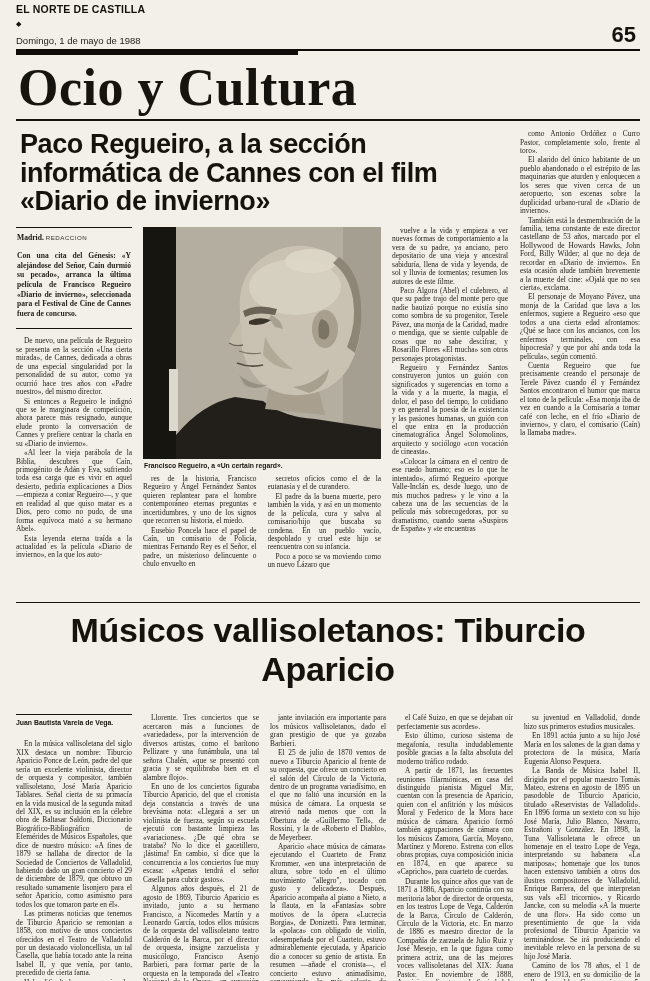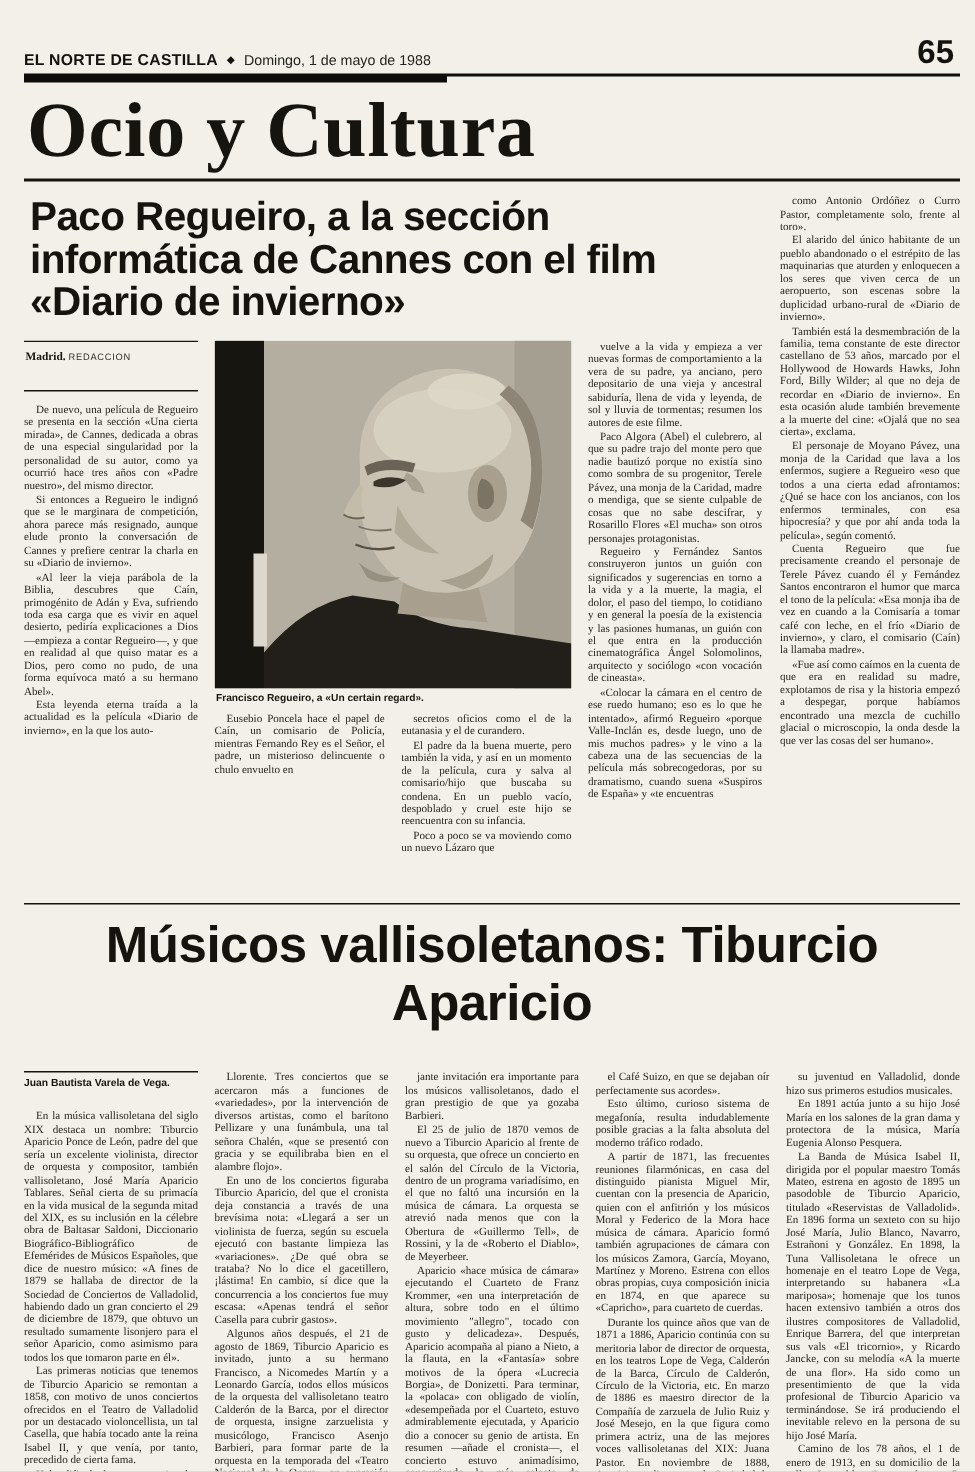--- a/index.html
+++ b/index.html
@@ -9,21 +9,21 @@
     margin:0 auto;
     background:#f2f0e9;
     box-sizing:border-box;
     padding:20px 10px 0 16px;
     font-family:"Liberation Serif",serif;
     color:#211f1b;
     overflow:hidden;
   }
   
   .masthead{display:flex;justify-content:space-between;align-items:flex-end;height:26px;}
-  .masthead-left{display:flex;align-items:baseline;gap:6px;}
+  .masthead-left{display:flex;align-items:baseline;gap:6px;flex-direction:column;}
   .paper-name{font-family:"Liberation Sans",sans-serif;font-weight:700;font-size:10.5px;letter-spacing:.2px;color:#14120e;}
   .diamond{font-size:7px;color:#14120e;position:relative;top:-1px;}
   .edition-date{font-family:"Liberation Sans",sans-serif;font-size:9.5px;color:#24221d;}
   .page-number{font-family:"Liberation Sans",sans-serif;font-weight:700;font-size:22px;line-height:1;color:#14120e;margin-right:4px;}
   .masthead-rule{position:relative;height:7px;margin-top:3px;}
   .masthead-rule .thick{position:absolute;left:0;top:0;width:282px;height:6px;background:#0f0d0a;}
   .masthead-rule .thin{position:absolute;left:282px;right:0;top:0;height:1.5px;background:#0f0d0a;}
   
   .section-title{font-family:"Liberation Serif",serif;font-weight:700;font-size:52px;line-height:1.08;margin:4px 0 0 2px;color:#16140f;letter-spacing:.5px;}
   .section-rule{height:2px;background:#16140f;margin-top:3px;}
@@ -79,20 +79,21 @@
     <div class="a1-left">
       <h2 class="a1-headline">Paco Regueiro, a la sección informática de Cannes con el film «Diario de invierno»</h2>
       <div class="a1-grid">
 
         <div class="col">
           <div class="intro-box">
             <div class="kicker">
               <span class="city">Madrid.</span>
               <span class="agency">REDACCION</span>
             </div>
+            <p class="intro">Con una cita del Génesis: «Y alejándose del Señor, Caín durmió su pecado», arranca la última película de Francisco Regueiro «Diario de invierno», seleccionada para el Festival de Cine de Cannes fuera de concurso.</p>
           </div>
           <p>De nuevo, una película de Regueiro se presenta en la sección «Una cierta mirada», de Cannes, dedicada a obras de una especial singularidad por la personalidad de su autor, como ya ocurrió hace tres años con «Padre nuestro», del mismo director.</p>
           <p>Si entonces a Regueiro le indignó que se le marginara de competición, ahora parece más resignado, aunque elude pronto la conversación de Cannes y prefiere centrar la charla en su «Diario de invierno».</p>
           <p>«Al leer la vieja parábola de la Biblia, descubres que Caín, primogénito de Adán y Eva, sufriendo toda esa carga que es vivir en aquel desierto, pediría explicaciones a Dios —empieza a contar Regueiro—, y que en realidad al que quiso matar es a Dios, pero como no pudo, de una forma equívoca mató a su hermano Abel».</p>
           <p>Esta leyenda eterna traída a la actualidad es la película «Diario de invierno», en la que los auto-</p>
         </div>
 
         <figure class="photo-block">
           <div class="photo-frame">
             <svg viewBox="0 0 238 232" preserveAspectRatio="none">
@@ -125,20 +126,21 @@
               <path d="M122 110 Q132 130 150 142 Q132 142 120 128 Z" fill="#a29a89" opacity="0.6"></path>
 
               <ellipse cx="182" cy="102" rx="13" ry="19" fill="#a89f8e"></ellipse>
               <path d="M178 92 Q188 94 186 108 Q182 116 176 110 Q174 98 178 92 Z" fill="#7b7364"></path>
               <path d="M150 160 Q170 158 186 142 Q184 160 166 166 Z" fill="#99917f" opacity="0.7"></path>
             </svg>
           </div>
           <figcaption class="photo-caption">Francisco Regueiro, a «Un certain regard».</figcaption>
           <div class="subcols">
             <div class="subcol col">
+              <p>res de la historia, Francisco Regueiro y Ángel Fernández Santos quieren replantear para el hombre contemporáneo eternas preguntas e incertidumbres, y uno de los signos que recorren su historia, el miedo.</p>
               <p>Eusebio Poncela hace el papel de Caín, un comisario de Policía, mientras Fernando Rey es el Señor, el padre, un misterioso delincuente o chulo envuelto en</p>
             </div>
             <div class="subcol col">
               <p>secretos oficios como el de la eutanasia y el de curandero.</p>
               <p>El padre da la buena muerte, pero también la vida, y así en un momento de la película, cura y salva al comisario/hijo que buscaba su condena. En un pueblo vacío, despoblado y cruel este hijo se reencuentra con su infancia.</p>
               <p>Poco a poco se va moviendo como un nuevo Lázaro que</p>
             </div>
           </div>
         </figure>
 
@@ -150,21 +152,20 @@
         </div>
       </div>
     </div>
 
     <div class="col a1-col5">
       <p>como Antonio Ordóñez o Curro Pastor, completamente solo, frente al toro».</p>
       <p>El alarido del único habitante de un pueblo abandonado o el estrépito de las maquinarias que aturden y enloquecen a los seres que viven cerca de un aeropuerto, son escenas sobre la duplicidad urbano-rural de «Diario de invierno».</p>
       <p>También está la desmembración de la familia, tema constante de este director castellano de 53 años, marcado por el Hollywood de Howards Hawks, John Ford, Billy Wilder; al que no deja de recordar en «Diario de invierno». En esta ocasión alude también brevemente a la muerte del cine: «Ojalá que no sea cierta», exclama.</p>
       <p>El personaje de Moyano Pávez, una monja de la Caridad que lava a los enfermos, sugiere a Regueiro «eso que todos a una cierta edad afrontamos: ¿Qué se hace con los ancianos, con los enfermos terminales, con esa hipocresía? y que por ahí anda toda la película», según comentó.</p>
       <p>Cuenta Regueiro que fue precisamente creando el personaje de Terele Pávez cuando él y Fernández Santos encontraron el humor que marca el tono de la película: «Esa monja iba de vez en cuando a la Comisaría a tomar café con leche, en el frío «Diario de invierno», y claro, el comisario (Caín) la llamaba madre».</p>
-      <p>«Fue así como caímos en la cuenta de que era en realidad su madre, explotamos de risa y la historia empezó a despegar, porque habíamos encontrado una mezcla de cuchillo glacial o microscopio, la onda desde la que ver las cosas del ser humano».</p>
     </div>
   </section>
 
   <div class="article-sep"></div>
 
   <section>
     <h2 class="a2-headline">Músicos vallisoletanos: Tiburcio Aparicio</h2>
     <div class="a2-grid">
 
       <div class="col">

